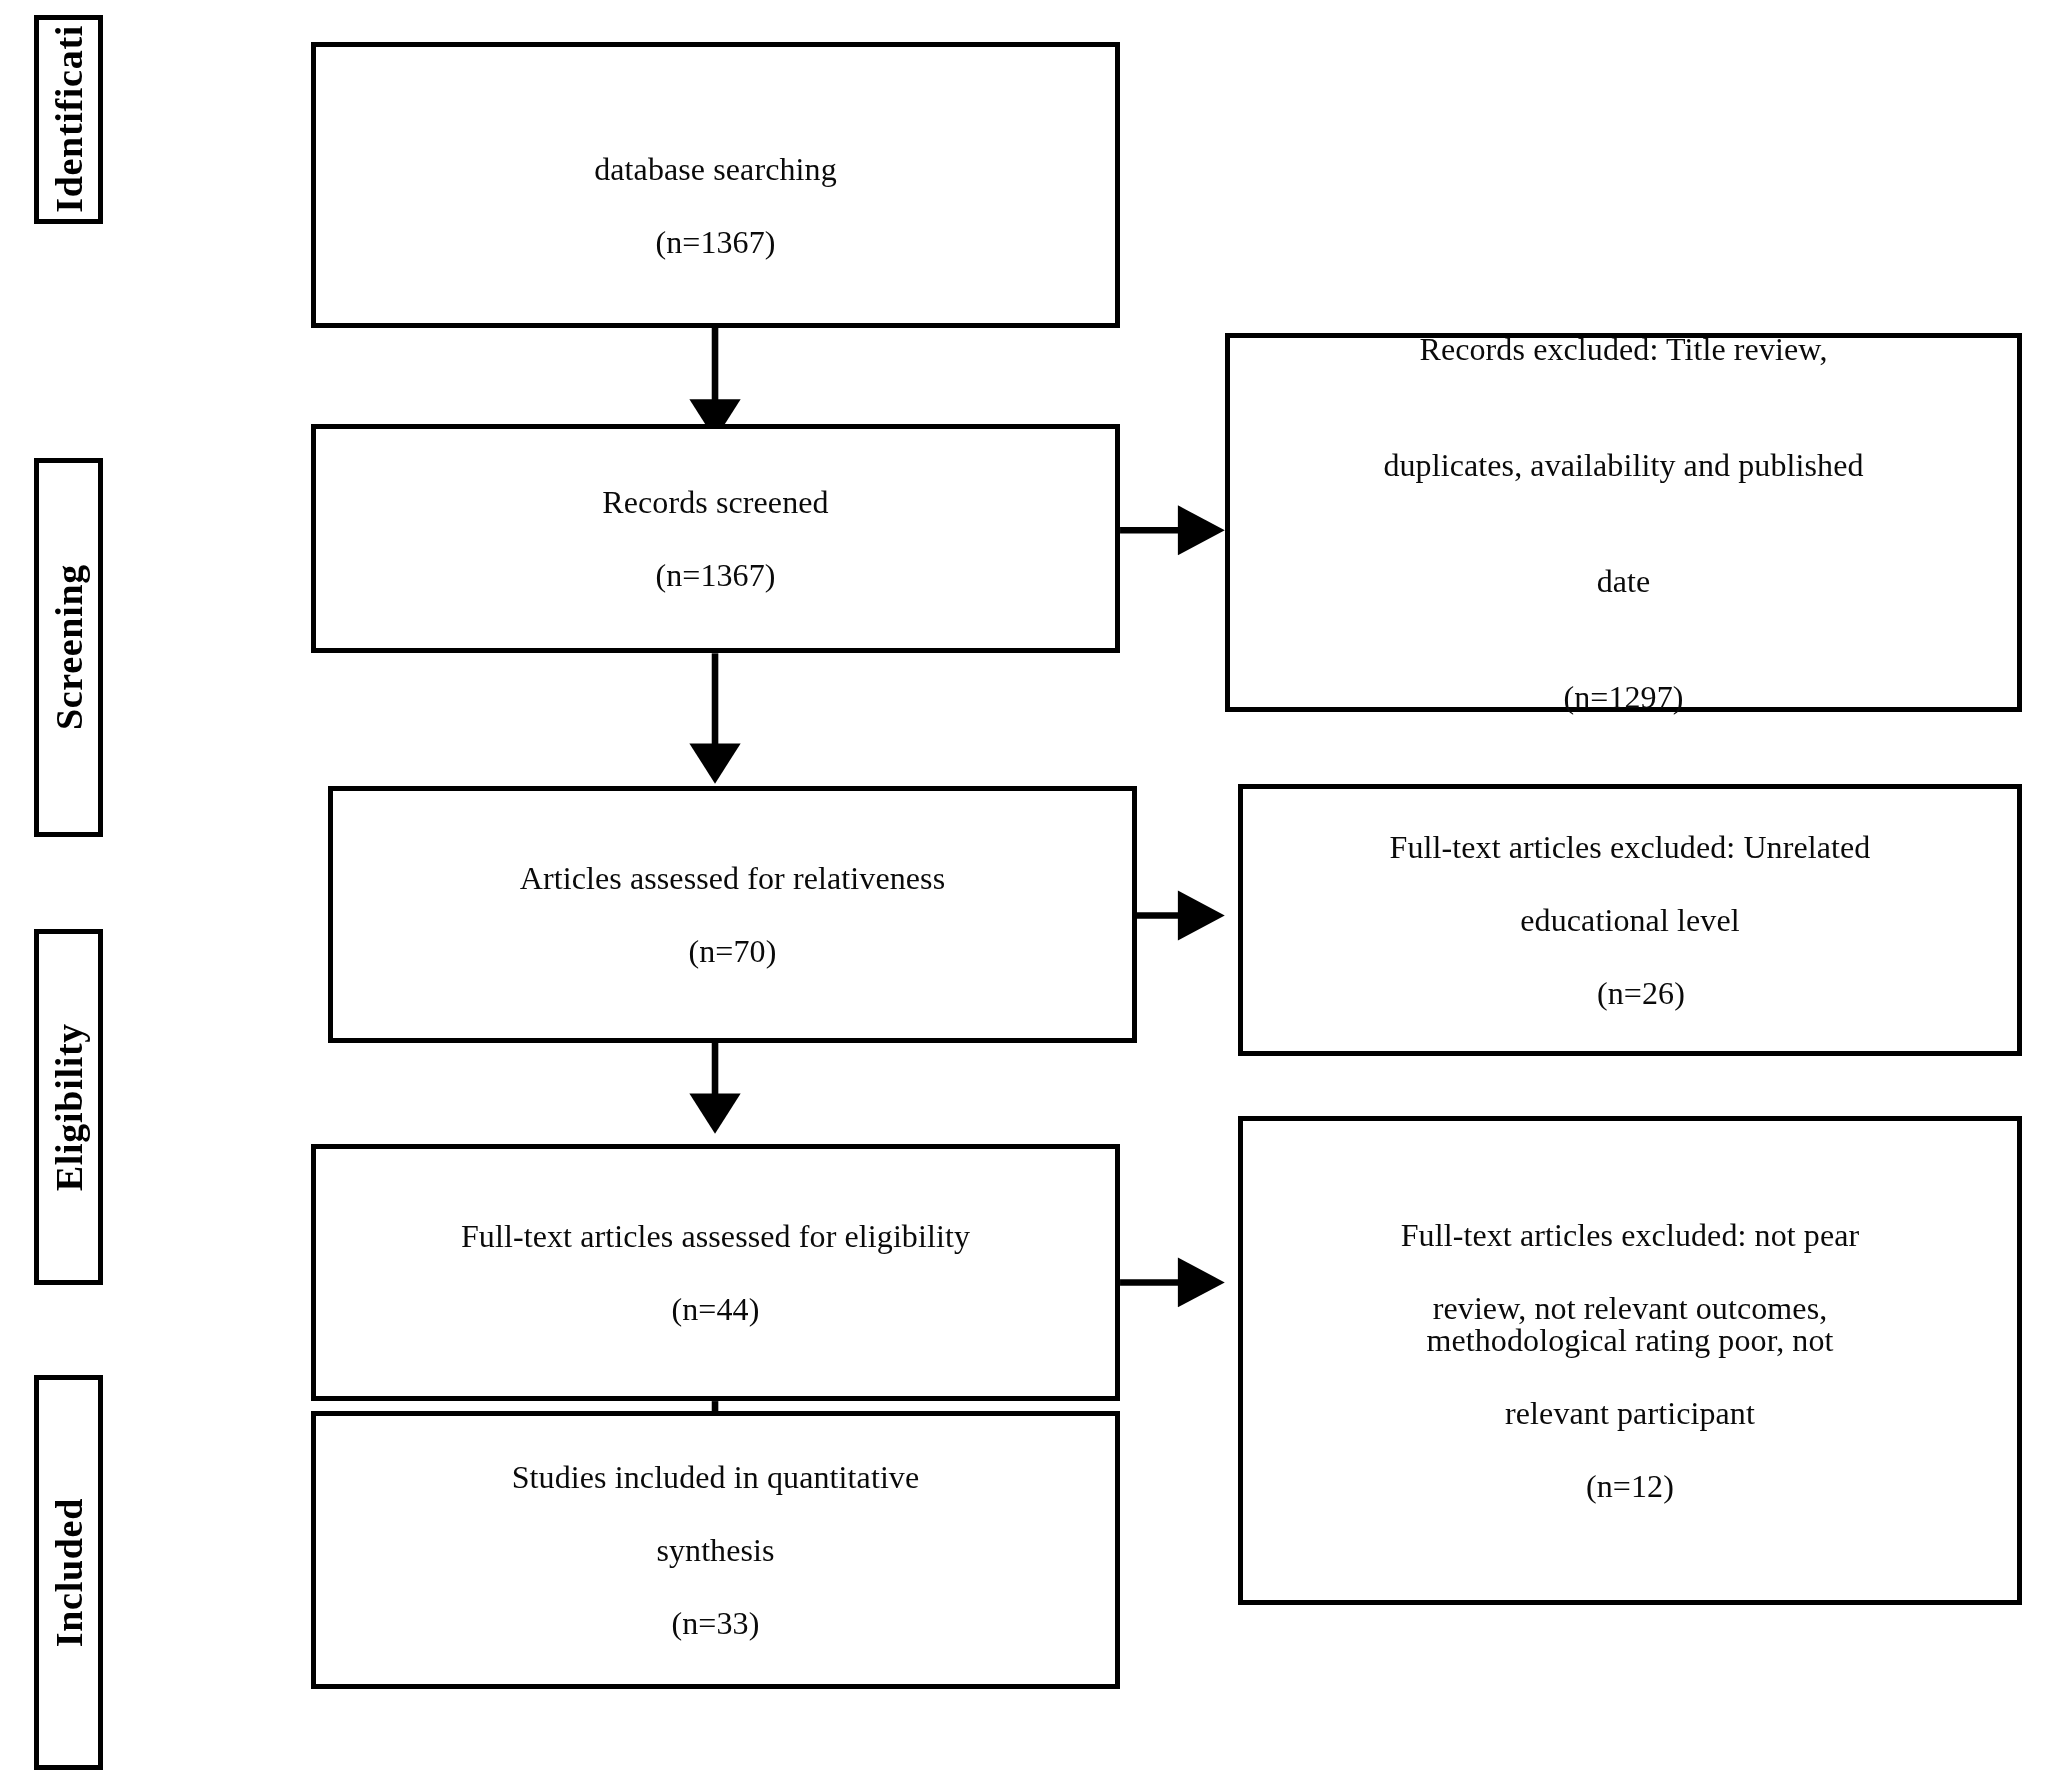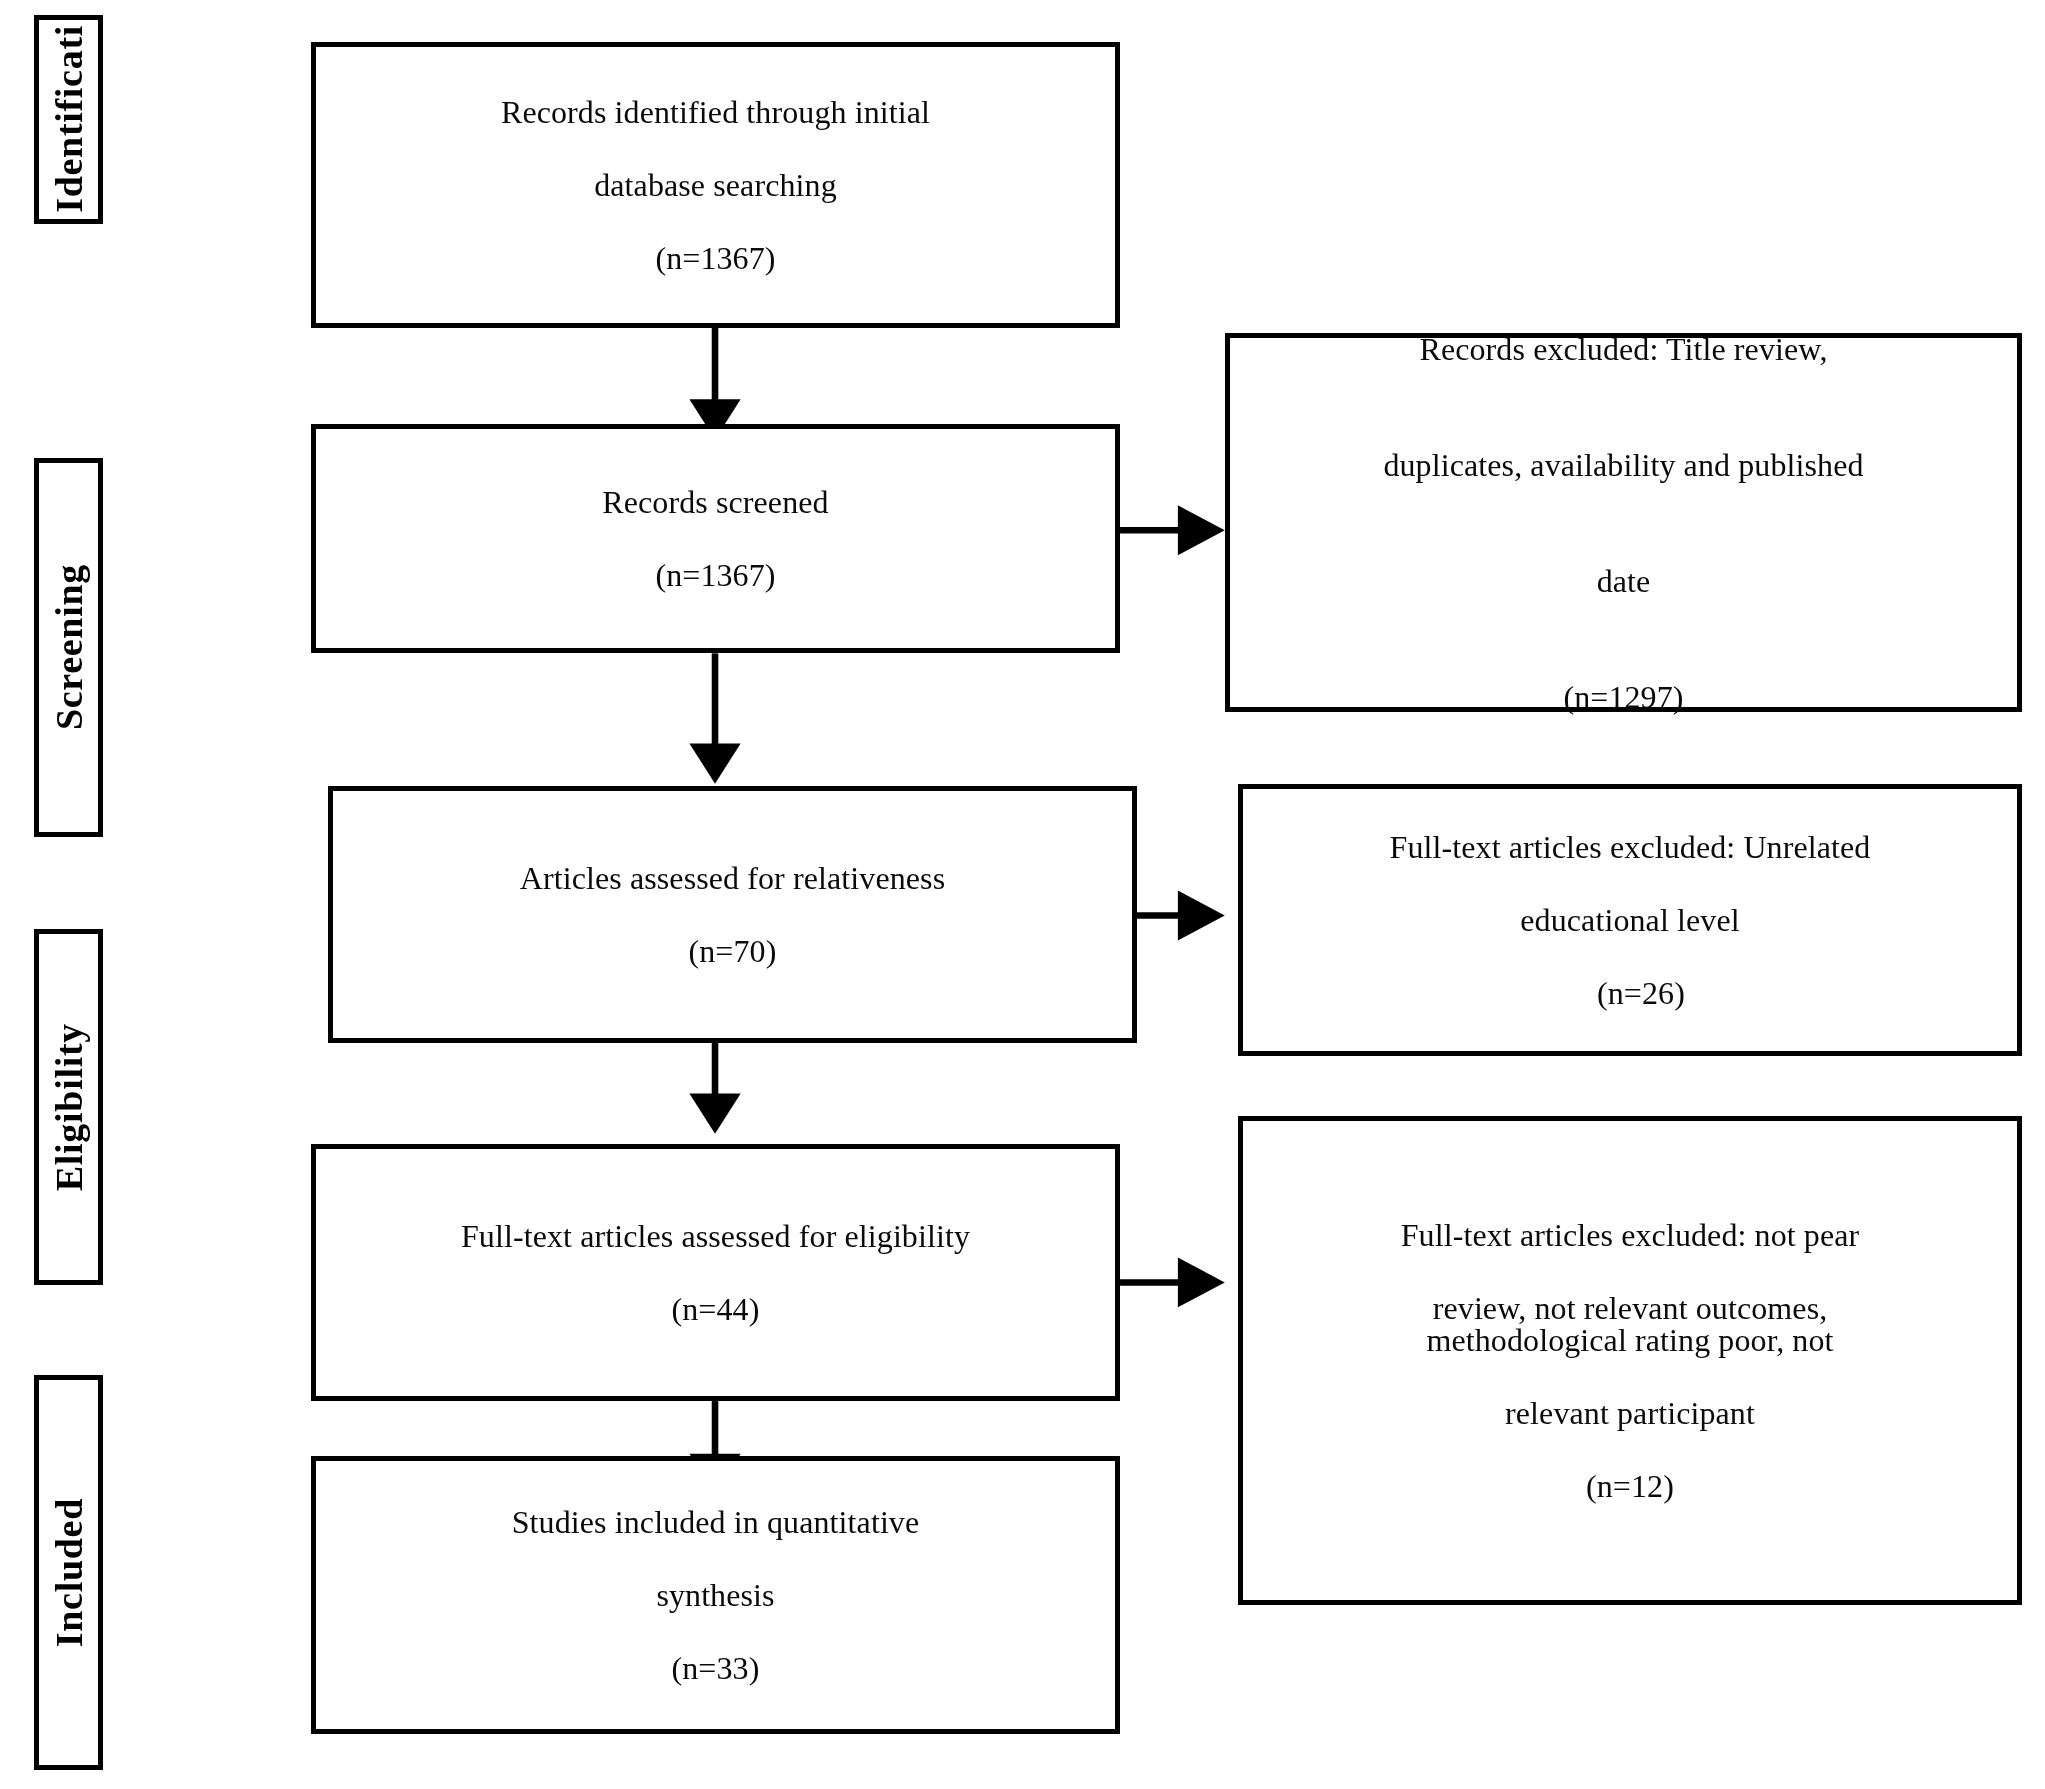--- a/index.html
+++ b/index.html
@@ -108,41 +108,40 @@
 
   <div class="stage-box" style="left:34px; top:929px; width:69px; height:356px;">
     <span class="stage-label">Eligibility</span>
   </div>
 
   <div class="stage-box" style="left:34px; top:1375px; width:69px; height:395px;">
     <span class="stage-label">Included</span>
   </div>
 
   <div class="box" style="left:311px; top:42px; width:809px; height:286px;">
-    <span class="box-line">Records identified through initial</span>
     <span class="box-line" style="margin-top:41px;">database searching</span>
     <span class="box-line" style="margin-top:41px;">(n=1367)</span>
   </div>
 
   <div class="box" style="left:311px; top:424px; width:809px; height:229px;">
     <span class="box-line">Records screened</span>
     <span class="box-line" style="margin-top:41px;">(n=1367)</span>
   </div>
 
   <div class="box" style="left:328px; top:786px; width:809px; height:257px;">
     <span class="box-line">Articles assessed for relativeness</span>
     <span class="box-line" style="margin-top:41px;">(n=70)</span>
   </div>
 
   <div class="box" style="left:311px; top:1144px; width:809px; height:257px;">
     <span class="box-line">Full-text articles assessed for eligibility</span>
     <span class="box-line" style="margin-top:41px;">(n=44)</span>
   </div>
 
-  <div class="box" style="left:311px; top:1456px; width:809px; height:278px;">
+  <div class="box" style="left:311px; top:1411px; width:809px; height:278px;">
     <span class="box-line">Studies included in quantitative</span>
     <span class="box-line" style="margin-top:41px;">synthesis</span>
     <span class="box-line" style="margin-top:41px;">(n=33)</span>
   </div>
 
   <div class="box" style="left:1225px; top:333px; width:797px; height:379px;gap:43px;">
     <span class="box-line">Records excluded: Title review,</span>
     <span class="box-line" style="margin-top:41px;">duplicates, availability and published</span>
     <span class="box-line" style="margin-top:41px;">date</span>
     <span class="box-line" style="margin-top:41px;">(n=1297)</span>

